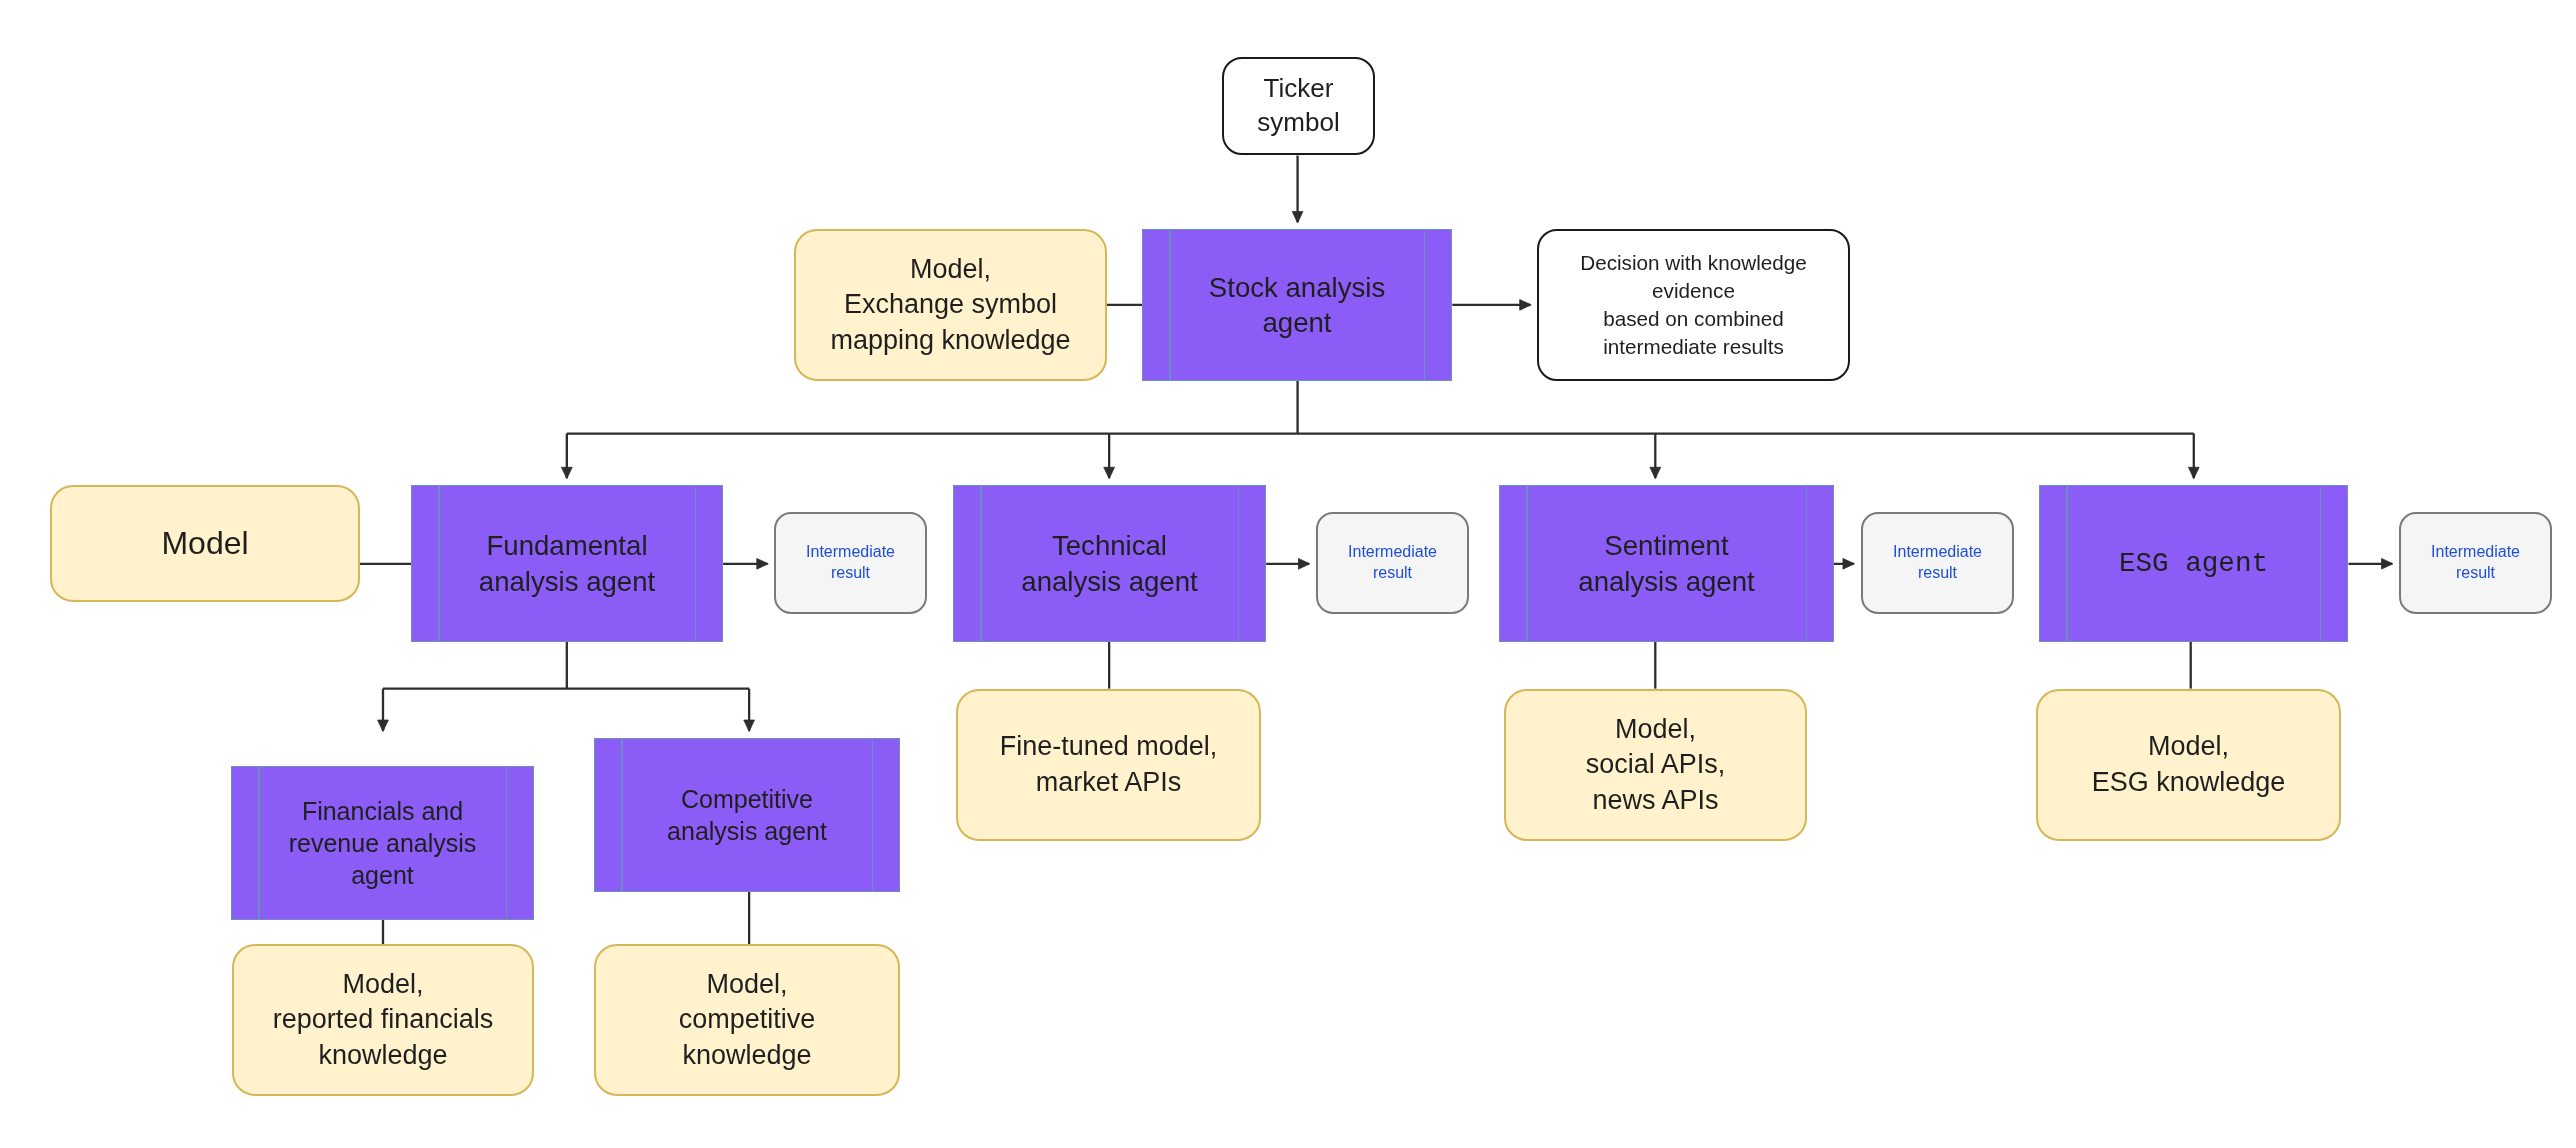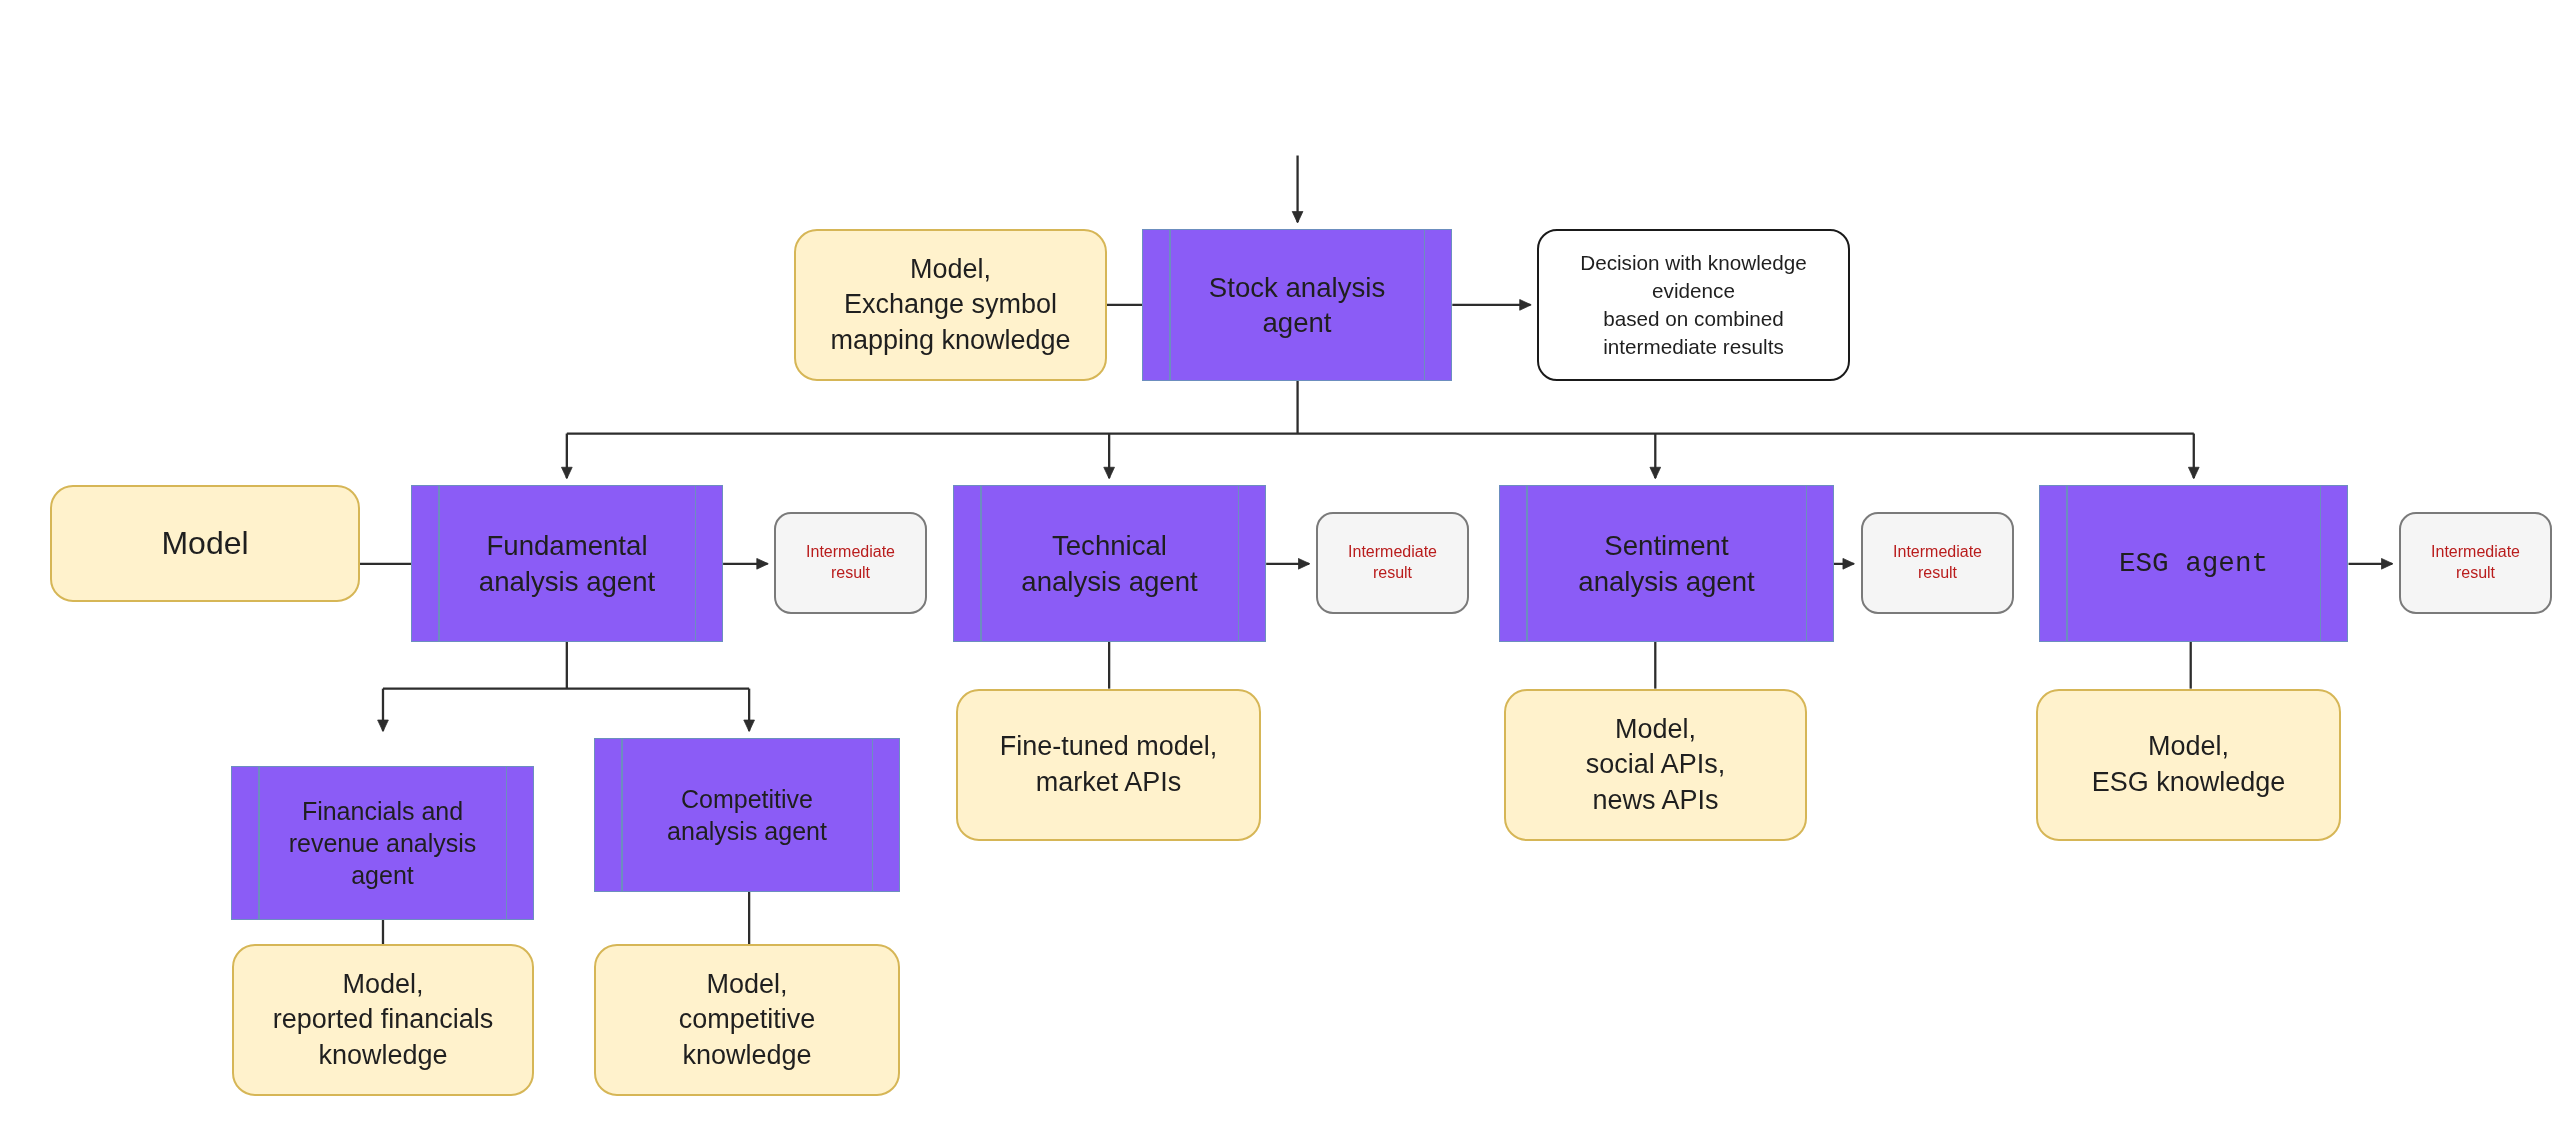--- a/index.html
+++ b/index.html
@@ -43,21 +43,21 @@
     border-radius:20px;
     font-size:26px;line-height:1.3;
   }
   .io.small-text{font-size:20.7px;line-height:1.35;}
   
   .result{
     background:#f5f5f5;
     border:2.3px solid #7a7a7a;
     border-radius:17px;
     font-size:16px;line-height:1.3;
-    color:#b91c1c;
+    color:#1d4ed8;
   }
   .big-text{font-size:32px;}
 </style>
 </head>
 <body>
 
 <div class="canvas">
 
   <svg class="edges" viewBox="0 0 3363 1500" fill="none" stroke="#2d2d2d" stroke-width="3">
     <defs>
@@ -86,20 +86,24 @@
     <path d="M500,899 L500,954" marker-end="url(#arrow)"></path>
     <path d="M978,899 L978,954" marker-end="url(#arrow)"></path>
 
     <path d="M1448,838 L1448,899"></path>
     <path d="M2161,838 L2161,899"></path>
     <path d="M2860,838 L2860,899"></path>
     <path d="M500,1164 L500,1233"></path>
     <path d="M978,1164 L978,1233"></path>
   </svg>
 
+  <div class="node io" style="left:1222px;top:57px;width:153px;height:98px;">
+    <span class="label">Ticker
+symbol</span>
+  </div>
 
   <div class="node knowledge" style="left:794px;top:229px;width:313px;height:152px;">
     <span class="label">Model,
 Exchange symbol
 mapping knowledge</span>
   </div>
 
   <div class="node process" style="left:1142px;top:229px;width:310px;height:152px;">
     <span class="strip left"></span>
     <span class="strip right"></span>

